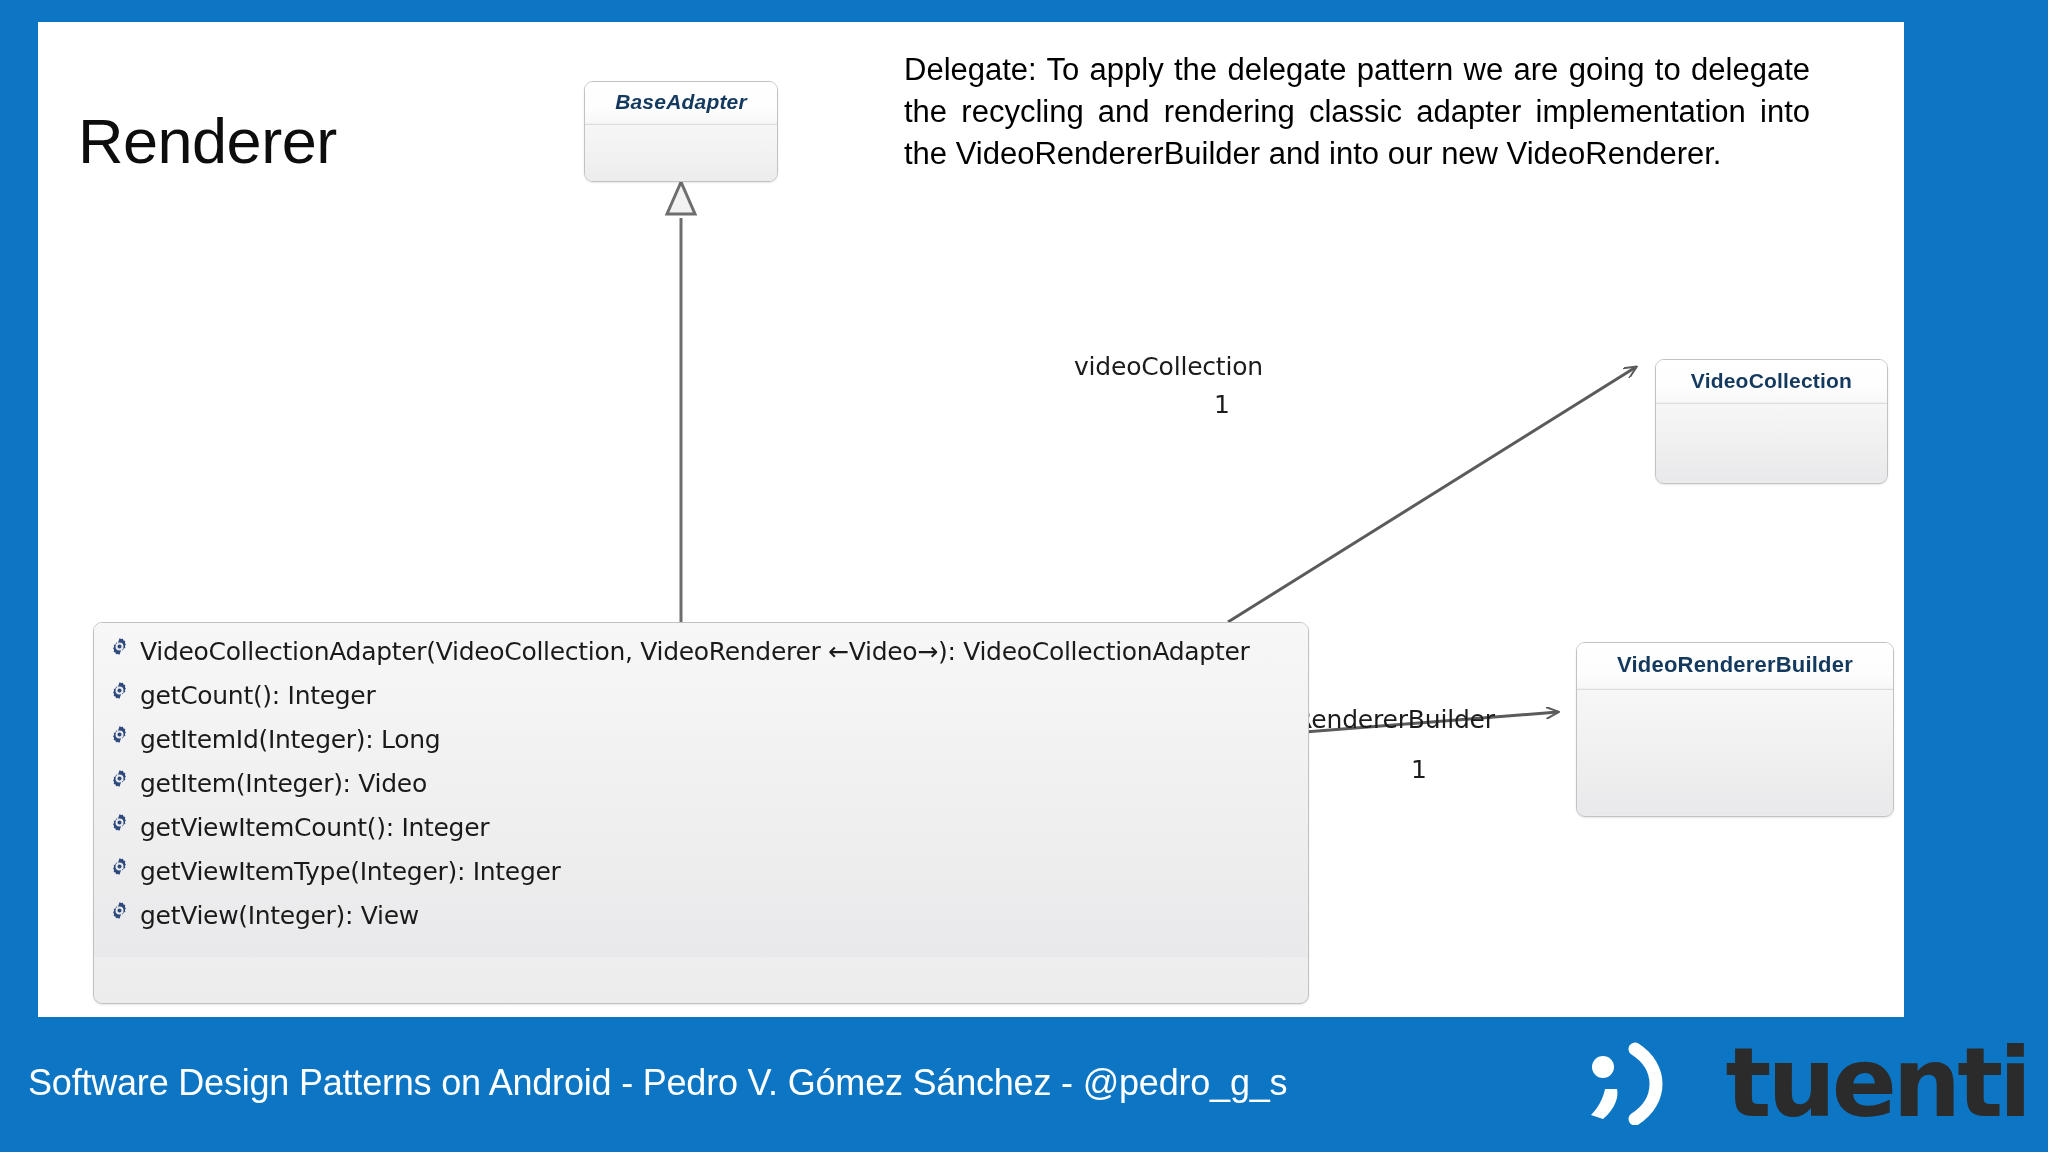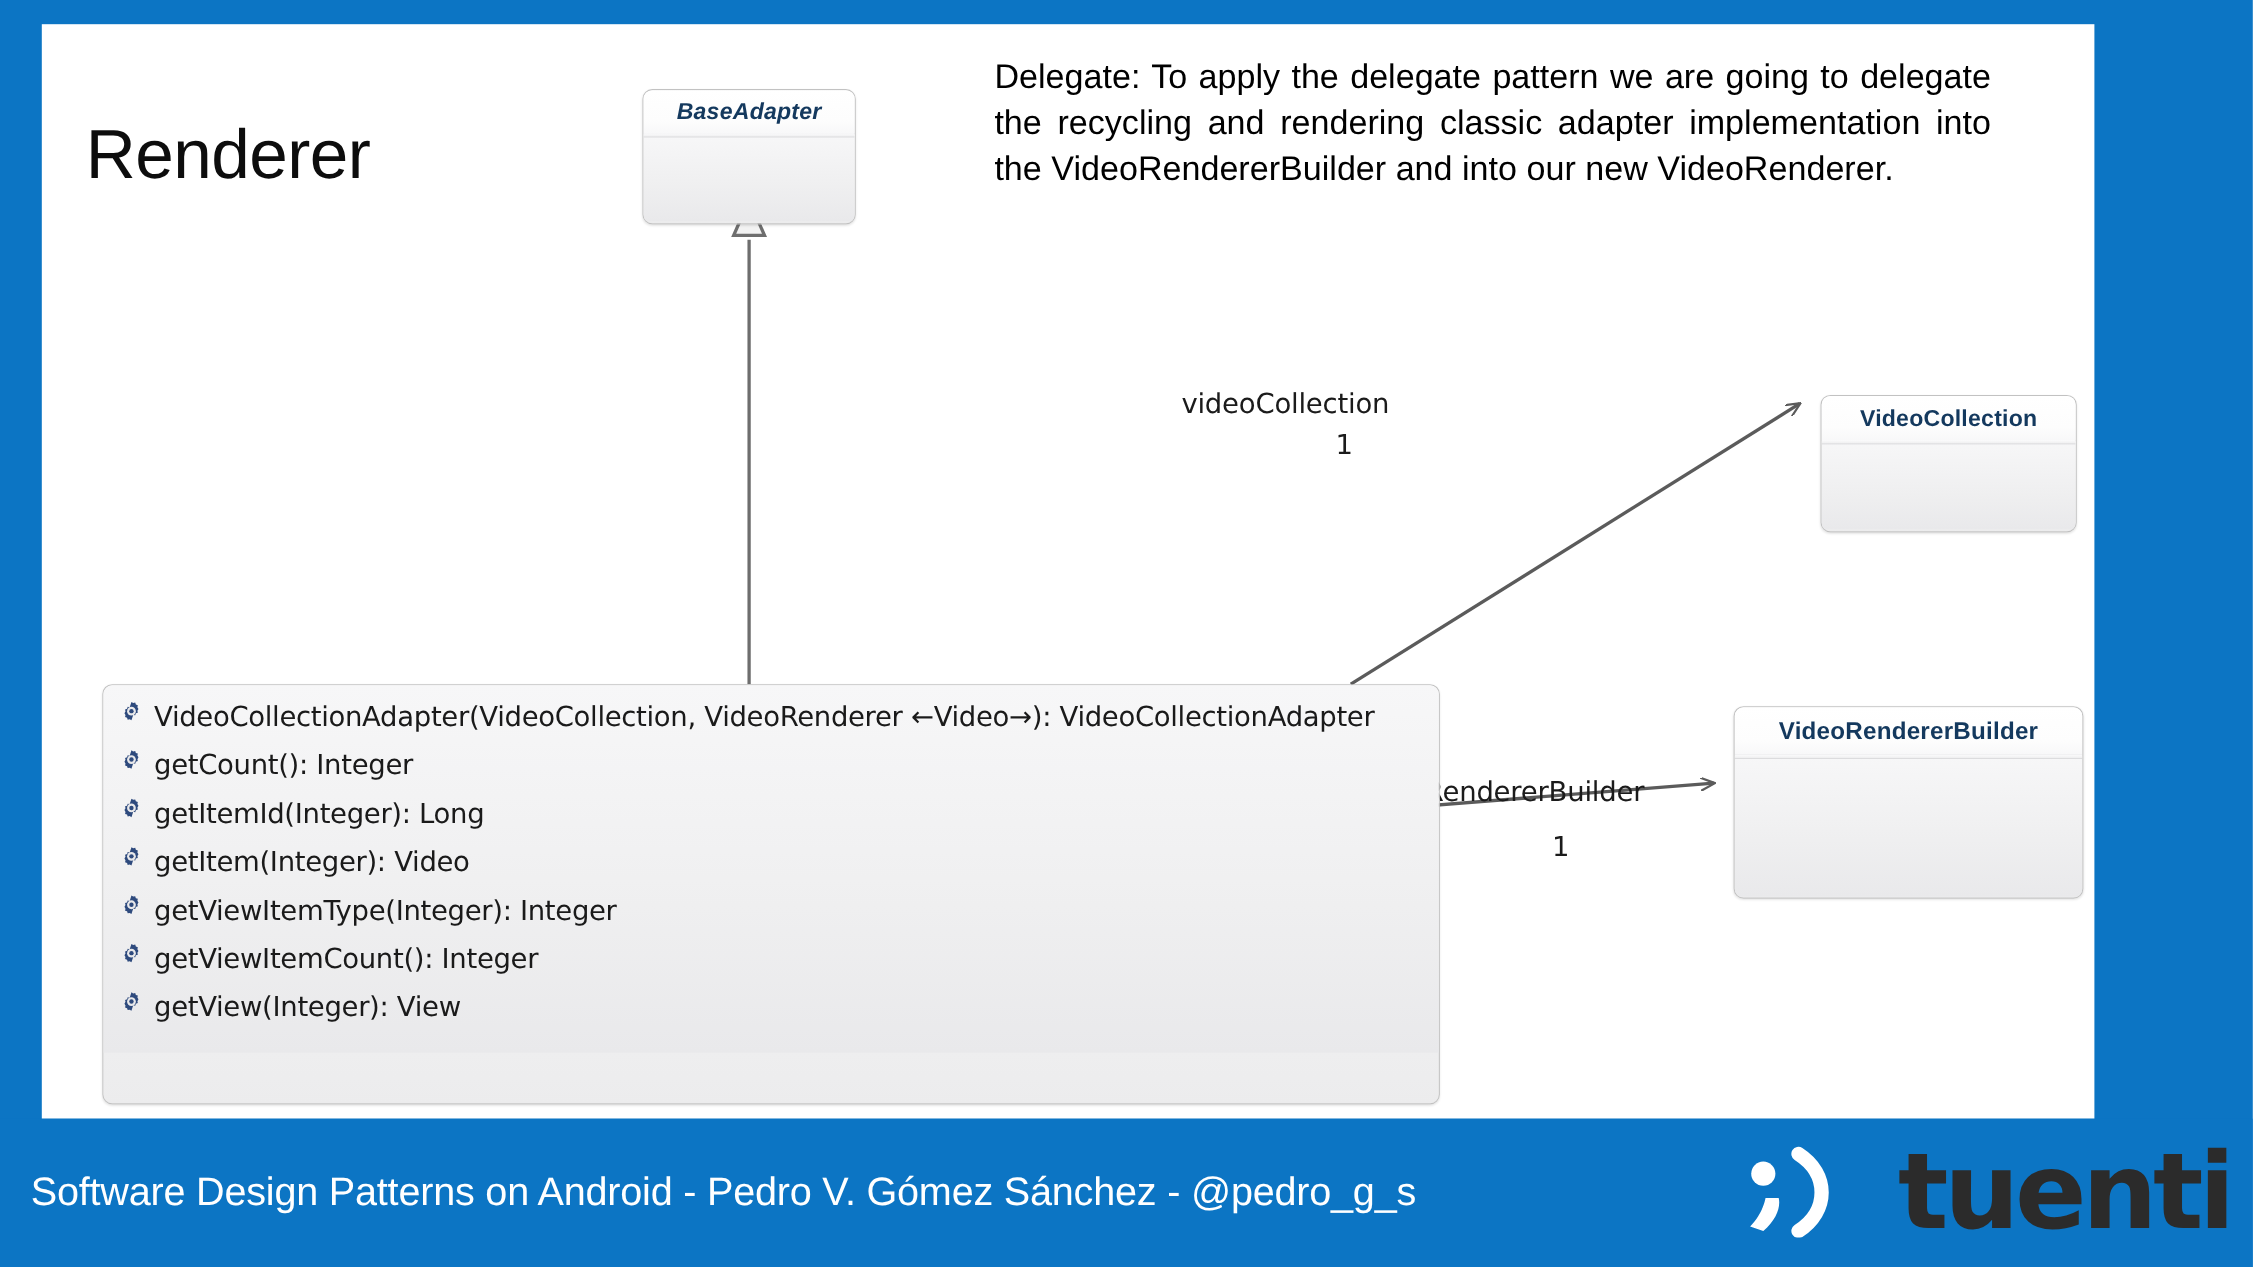--- a/index.html
+++ b/index.html
@@ -70,21 +70,21 @@
     position:absolute; left:0; right:0; bottom:-4px;
     height:3px;
     background:linear-gradient(180deg,#fbfbfc,#f0f0f1);
     border-bottom:1px solid #dcdcde;
   }
   .uml-body{
     background:linear-gradient(180deg,#f7f7f8 0%,#efeff0 60%,#e9e9eb 100%);
   }
 
   
-  #box-base-adapter{ left:546px; top:59px; width:194px; height:123px; }
+  #box-base-adapter{ left:546px; top:59px; width:194px; height:101px; }
   #box-base-adapter .uml-head{
     height:40px; line-height:40px; font-size:21px;
     font-style:italic;
   }
   #box-base-adapter .uml-body{ height:79px; }
 
   
   #box-video-collection{ left:1617px; top:337px; width:233px; height:125px; }
   #box-video-collection .uml-head{ height:41px; line-height:41px; font-size:21px; }
   #box-video-collection .uml-body{ height:80px; }
@@ -280,31 +280,31 @@
           <span class="method-label">getItem(Integer): Video</span>
         </div>
         <div class="method-row">
           <span class="method-icon">
             <svg width="19" height="19" viewBox="0 0 20 20">
               <path d="M10 1.2l1.7 1.0 1.9-.4.6 1.9 1.9.6-.4 1.9 1.0 1.7-1.0 1.7.4 1.9-1.9.6-.6 1.9-1.9-.4L10 18.8l-1.7-1.0-1.9.4-.6-1.9-1.9-.6.4-1.9L3.3 12l1.0-1.7-.4-1.9 1.9-.6.6-1.9 1.9.4z" fill="#2e4a7d"></path>
               <circle cx="10" cy="10" r="4.2" fill="#e9e9eb"></circle>
               <circle cx="10" cy="10" r="2.1" fill="#2e4a7d"></circle>
             </svg>
           </span>
+          <span class="method-label">getViewItemCount(): Integer</span>
+        </div>
+        <div class="method-row">
+          <span class="method-icon">
+            <svg width="19" height="19" viewBox="0 0 20 20">
+              <path d="M10 1.2l1.7 1.0 1.9-.4.6 1.9 1.9.6-.4 1.9 1.0 1.7-1.0 1.7.4 1.9-1.9.6-.6 1.9-1.9-.4L10 18.8l-1.7-1.0-1.9.4-.6-1.9-1.9-.6.4-1.9L3.3 12l1.0-1.7-.4-1.9 1.9-.6.6-1.9 1.9.4z" fill="#2e4a7d"></path>
+              <circle cx="10" cy="10" r="4.2" fill="#e9e9eb"></circle>
+              <circle cx="10" cy="10" r="2.1" fill="#2e4a7d"></circle>
+            </svg>
+          </span>
           <span class="method-label">getViewItemType(Integer): Integer</span>
-        </div>
-        <div class="method-row">
-          <span class="method-icon">
-            <svg width="19" height="19" viewBox="0 0 20 20">
-              <path d="M10 1.2l1.7 1.0 1.9-.4.6 1.9 1.9.6-.4 1.9 1.0 1.7-1.0 1.7.4 1.9-1.9.6-.6 1.9-1.9-.4L10 18.8l-1.7-1.0-1.9.4-.6-1.9-1.9-.6.4-1.9L3.3 12l1.0-1.7-.4-1.9 1.9-.6.6-1.9 1.9.4z" fill="#2e4a7d"></path>
-              <circle cx="10" cy="10" r="4.2" fill="#e9e9eb"></circle>
-              <circle cx="10" cy="10" r="2.1" fill="#2e4a7d"></circle>
-            </svg>
-          </span>
-          <span class="method-label">getViewItemCount(): Integer</span>
         </div>
         <div class="method-row">
           <span class="method-icon">
             <svg width="19" height="19" viewBox="0 0 20 20">
               <path d="M10 1.2l1.7 1.0 1.9-.4.6 1.9 1.9.6-.4 1.9 1.0 1.7-1.0 1.7.4 1.9-1.9.6-.6 1.9-1.9-.4L10 18.8l-1.7-1.0-1.9.4-.6-1.9-1.9-.6.4-1.9L3.3 12l1.0-1.7-.4-1.9 1.9-.6.6-1.9 1.9.4z" fill="#2e4a7d"></path>
               <circle cx="10" cy="10" r="4.2" fill="#e9e9eb"></circle>
               <circle cx="10" cy="10" r="2.1" fill="#2e4a7d"></circle>
             </svg>
           </span>
           <span class="method-label">getView(Integer): View</span>

